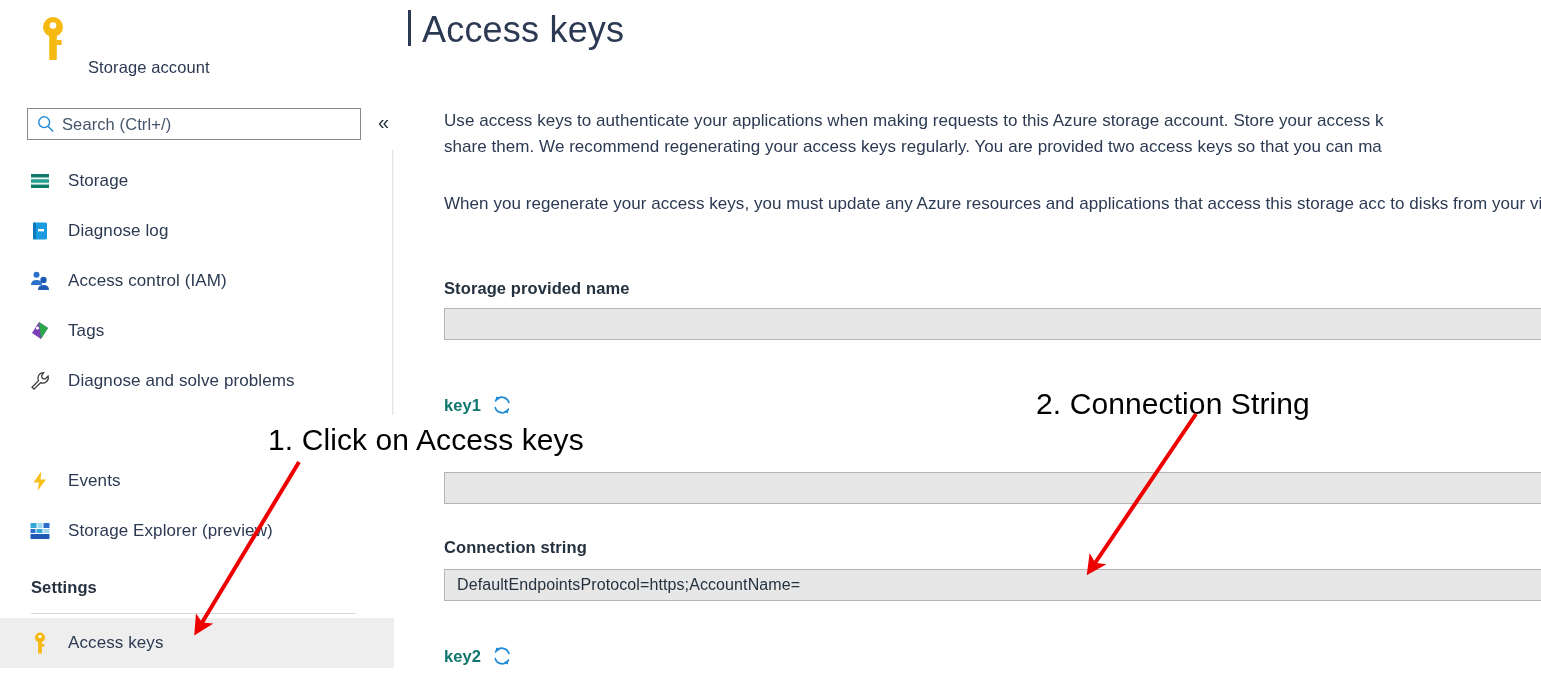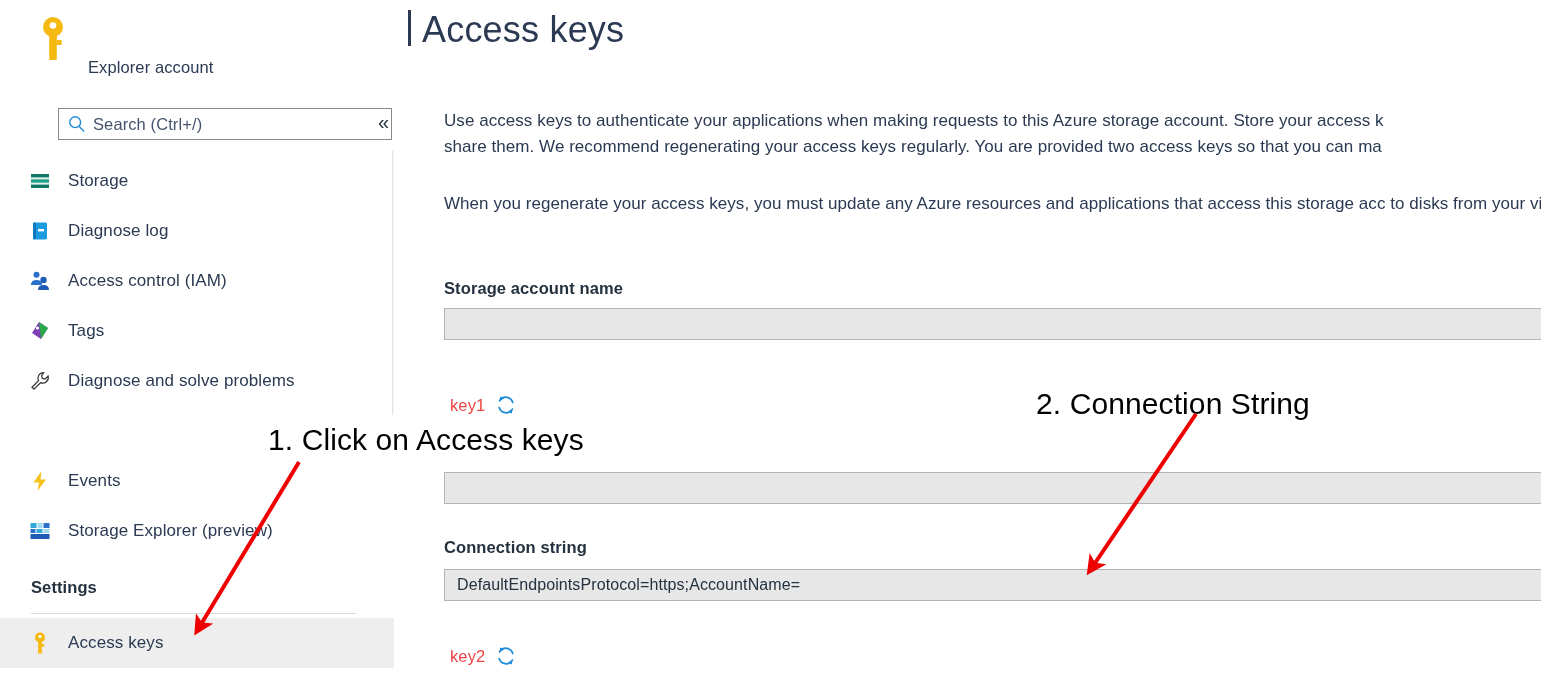--- a/index.html
+++ b/index.html
@@ -48,21 +48,20 @@
 
   #search-box {
     position: absolute;
     left: 27px; top: 108px;
     width: 334px; height: 32px;
     border: 1px solid #8a8886;
     background: #ffffff;
     display: flex;
     align-items: center;
     padding: 0 8px;
-    margin-left: 31px;
   }
   #search-icon { width: 20px; height: 20px; flex: 0 0 20px; margin-right: 6px; }
   #search-placeholder {
     font-size: 16.5px;
     color: #46556b;
     letter-spacing: .1px;
     white-space: nowrap;
   }
 
   #collapse-chevron {
@@ -196,26 +195,26 @@
     white-space: nowrap;
     overflow: hidden;
     cursor: text;
   }
 
   #label-storage-account-name { top: 279px; }
   #input-storage-account-name { top: 308px; }
 
   .key-heading {
     position: absolute;
-    left: 56px;
+    left: 50px;
     display: flex;
     align-items: center;
     font-size: 16.5px;
-    font-weight: normal;
-    color: #ef4444;
+    font-weight: bold;
+    color: #0f766e;
     letter-spacing: .1px;
   }
   .regen-icon {
     width: 22px; height: 22px;
     margin-left: 10px;
     cursor: pointer;
     display: block;
   }
   #key1-heading { top: 394px; }
   #input-key1 { top: 472px; }
@@ -255,21 +254,21 @@
 
   <div id="sidebar">
 
     <div id="resource-header">
       <svg id="resource-icon" viewBox="0 0 40 48">
         <circle cx="20" cy="11" r="10" fill="#f5b912"></circle>
         <circle cx="20" cy="9.5" r="3.3" fill="#ffffff"></circle>
         <rect x="16.2" y="17" width="7.6" height="27" rx="1" fill="#f5b912"></rect>
         <rect x="23.6" y="24" width="5" height="5" fill="#f5b912"></rect>
       </svg>
-      <div id="resource-subtitle">Explorer account</div>
+      <div id="resource-subtitle">Storage account</div>
     </div>
 
     <div id="search-box">
       <svg id="search-icon" viewBox="0 0 20 20">
         <circle cx="8.2" cy="8.2" r="5.4" fill="none" stroke="#1f8bd6" stroke-width="1.4"></circle>
         <line x1="12.2" y1="12.4" x2="17.2" y2="17.6" stroke="#1f8bd6" stroke-width="1.4"></line>
       </svg>
       <span id="search-placeholder">Search (Ctrl+/)</span>
     </div>
 
@@ -376,21 +375,21 @@
       <span class="pl2">share them. We recommend regenerating your access keys regularly. You are provided two access keys so that you can ma</span>
     </div>
 
     <div id="para-2" class="body-para">
       <span>When you regenerate your access keys, you must update any Azure resources and applications that access this storage acc</span>
       <span class="pl2">
         <span>to disks from your virtual machines. </span>
       </span>
     </div>
 
-    <div id="label-storage-account-name" class="field-label">Storage account name</div>
+    <div id="label-storage-account-name" class="field-label">Storage provided name</div>
     <div id="input-storage-account-name" class="field-input"></div>
 
     <div id="key1-heading" class="key-heading">
       <span>key1</span>
       <svg class="regen-icon" viewBox="0 0 22 22">
         <path d="M4.2 13.5 a7.2 7.2 0 0 0 13.2 1.6" fill="none" stroke="#1f8bd6" stroke-width="1.7" stroke-linecap="round"></path>
         <path d="M17.8 8.5 a7.2 7.2 0 0 0 -13.2 -1.6" fill="none" stroke="#1f8bd6" stroke-width="1.7" stroke-linecap="round"></path>
         <path d="M4.6 6.9 L5.1 2.6 L9.3 4.4 Z" fill="#1f8bd6"></path>
         <path d="M17.4 15.1 L16.9 19.4 L12.7 17.6 Z" fill="#1f8bd6"></path>
       </svg>

